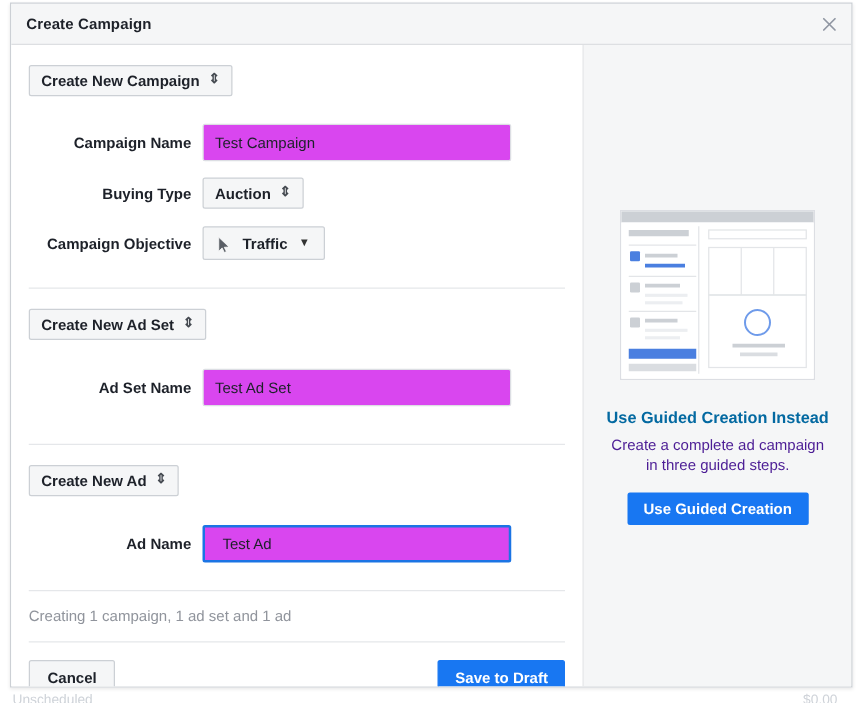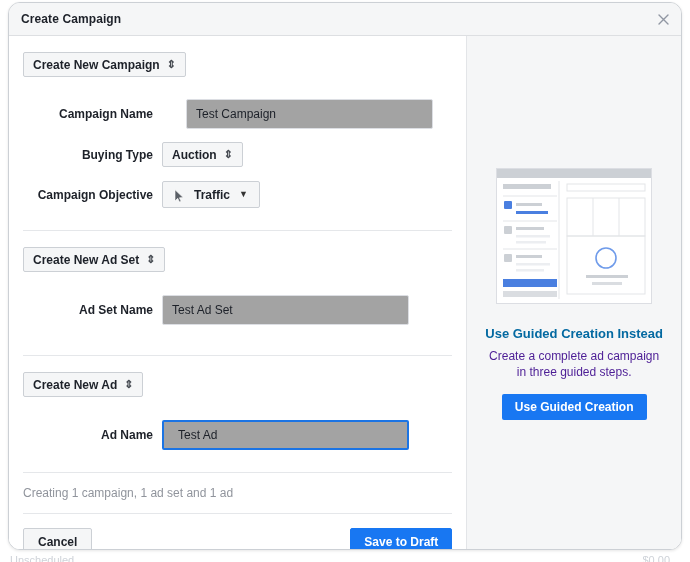--- a/index.html
+++ b/index.html
@@ -39,21 +39,21 @@
 
   
   .modal {
     position: absolute;
     left: 8px;
     top: 2px;
     width: 674px;
     height: 548px;
     background: #ffffff;
     border: 1px solid #ccd0d5;
-    border-radius: 12px;
+    border-radius: 0;
     box-shadow: 0 1px 3px rgba(0,0,0,.10);
     box-sizing: border-box;
     overflow: hidden;
   }
 
   .titlebar {
     position: relative;
     height: 32px;
     background: #f5f6f7;
     border-bottom: 1px solid #dddfe2;
@@ -148,21 +148,21 @@
     font-weight: bold;
     color: #1d2129;
     white-space: nowrap;
   }
   .text-input {
     width: 247px;
     height: 30px;
     box-sizing: border-box;
     border: 1px solid #dcdee3;
     border-radius: 2px;
-    background: #a3a3a3;
+    background: #d946ef;
     font-family: "Liberation Sans", sans-serif;
     font-size: 12px;
     color: #1d2129;
     padding: 0 9px;
     outline: none;
   }
   .text-input.focused {
     border: 2px solid #1b74e4;
     padding: 0 14px;
   }
@@ -281,21 +281,21 @@
   <div class="body-wrap">
 
     <div class="form-col">
 
       <div class="section" style="padding-top:16px;">
         <div class="select-btn">
           <span>Create New Campaign</span>
           <span class="glyph-updown">⇕</span>
         </div>
 
-        <div class="field-row" style="margin-top:22px;gap:24px;">
+        <div class="field-row" style="margin-top:22px;">
           <div class="field-label">Campaign Name</div>
           <input class="text-input" type="text" value="Test Campaign" style="">
         </div>
 
         <div class="field-row" style="margin-top:13px;">
           <div class="field-label">Buying Type</div>
           <div class="select-btn">
             <span>Auction</span>
             <span class="glyph-updown">⇕</span>
           </div>

